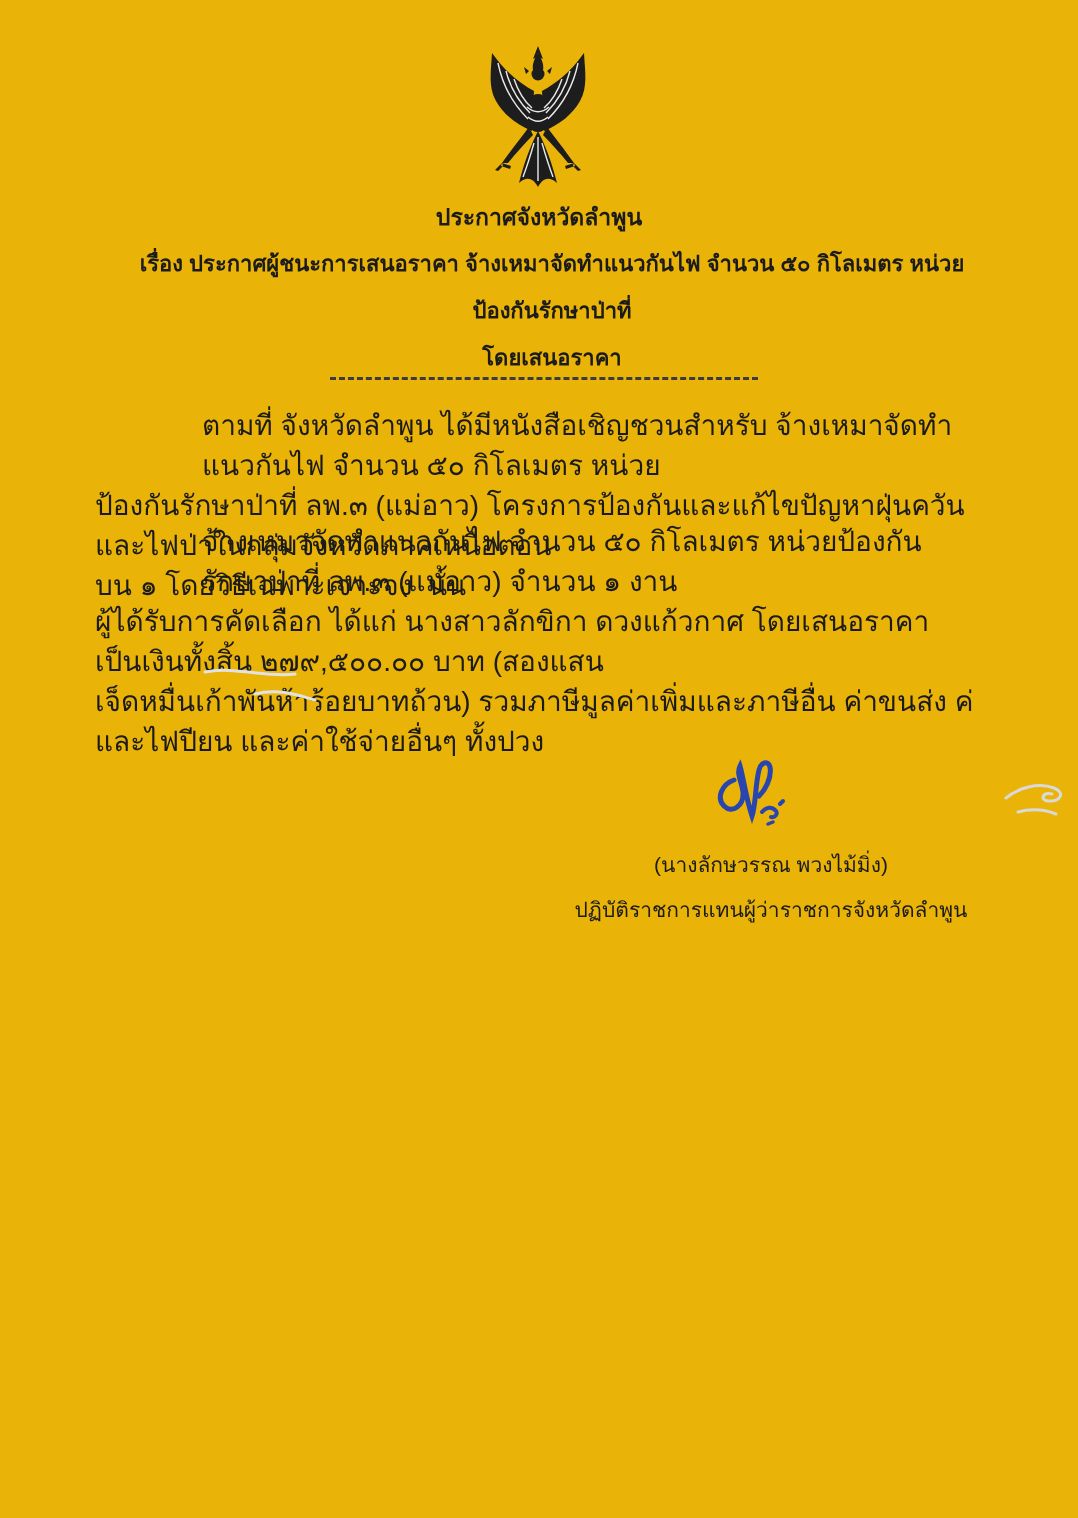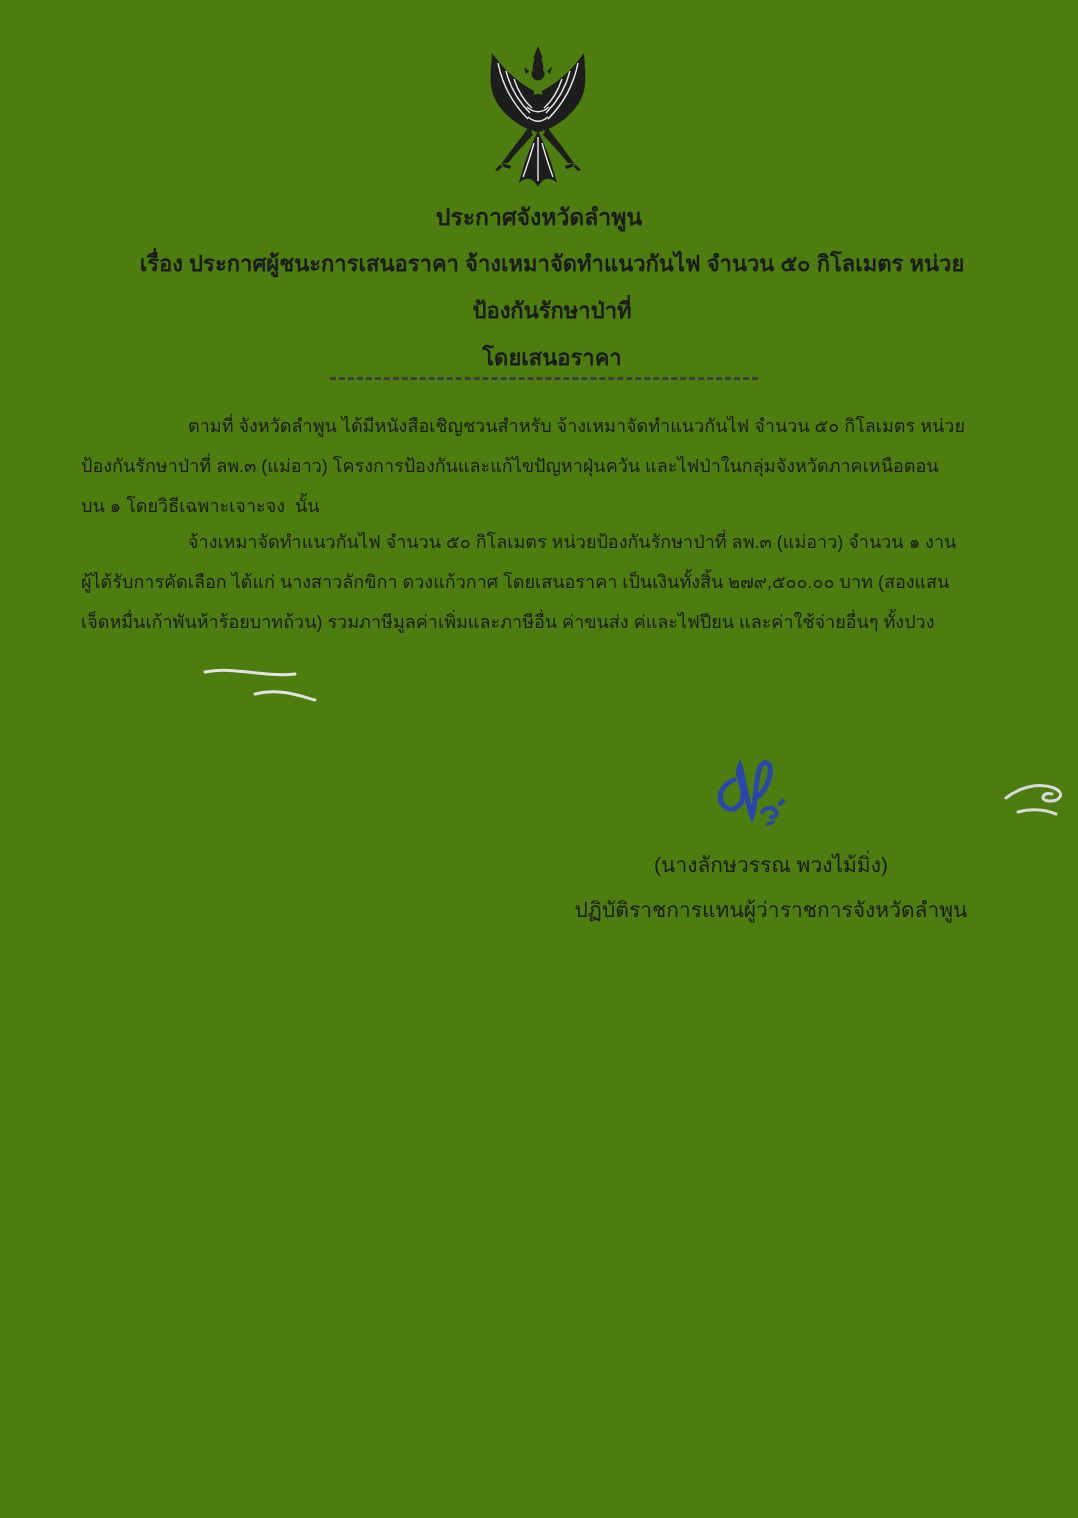--- a/index.html
+++ b/index.html
@@ -1,21 +1,21 @@
 <!DOCTYPE html>
 <html><head>
 <meta charset="utf-8">
 <style>
   * { margin: 0; padding: 0; box-sizing: border-box; }
   html, body { background: #9a9a9a; }
   .page {
     position: relative;
     width: 1078px;
     height: 1518px;
-    background: #4d7c0f;
+    background: #eab308;
     margin: 0 auto;
     font-family: "Liberation Sans", "DejaVu Sans", sans-serif;
     color: #1b1b1b;
     overflow: hidden;
   }
   .emblem {
     position: absolute;
     left: 468px;
     top: 42px;
     width: 140px;
@@ -45,23 +45,23 @@
   .separator {
     position: absolute;
     top: 377px;
     left: 330px;
     width: 428px;
     height: 0;
     border-top: 3px dashed #3c3c3c;
   }
   .para {
     position: absolute;
-    left: 81px;
+    left: 95px;
     width: 888px;
-    font-size: 18px;
+    font-size: 28px;
     line-height: 40px;
   }
   .para .line { white-space: pre-wrap; }
   .para .line.indent { padding-left: 107px; }
   .para-1 { top: 406px; }
   .para-2 { top: 522px; }
   .date-line {
     position: absolute;
     top: 678px;
     left: 545px;

